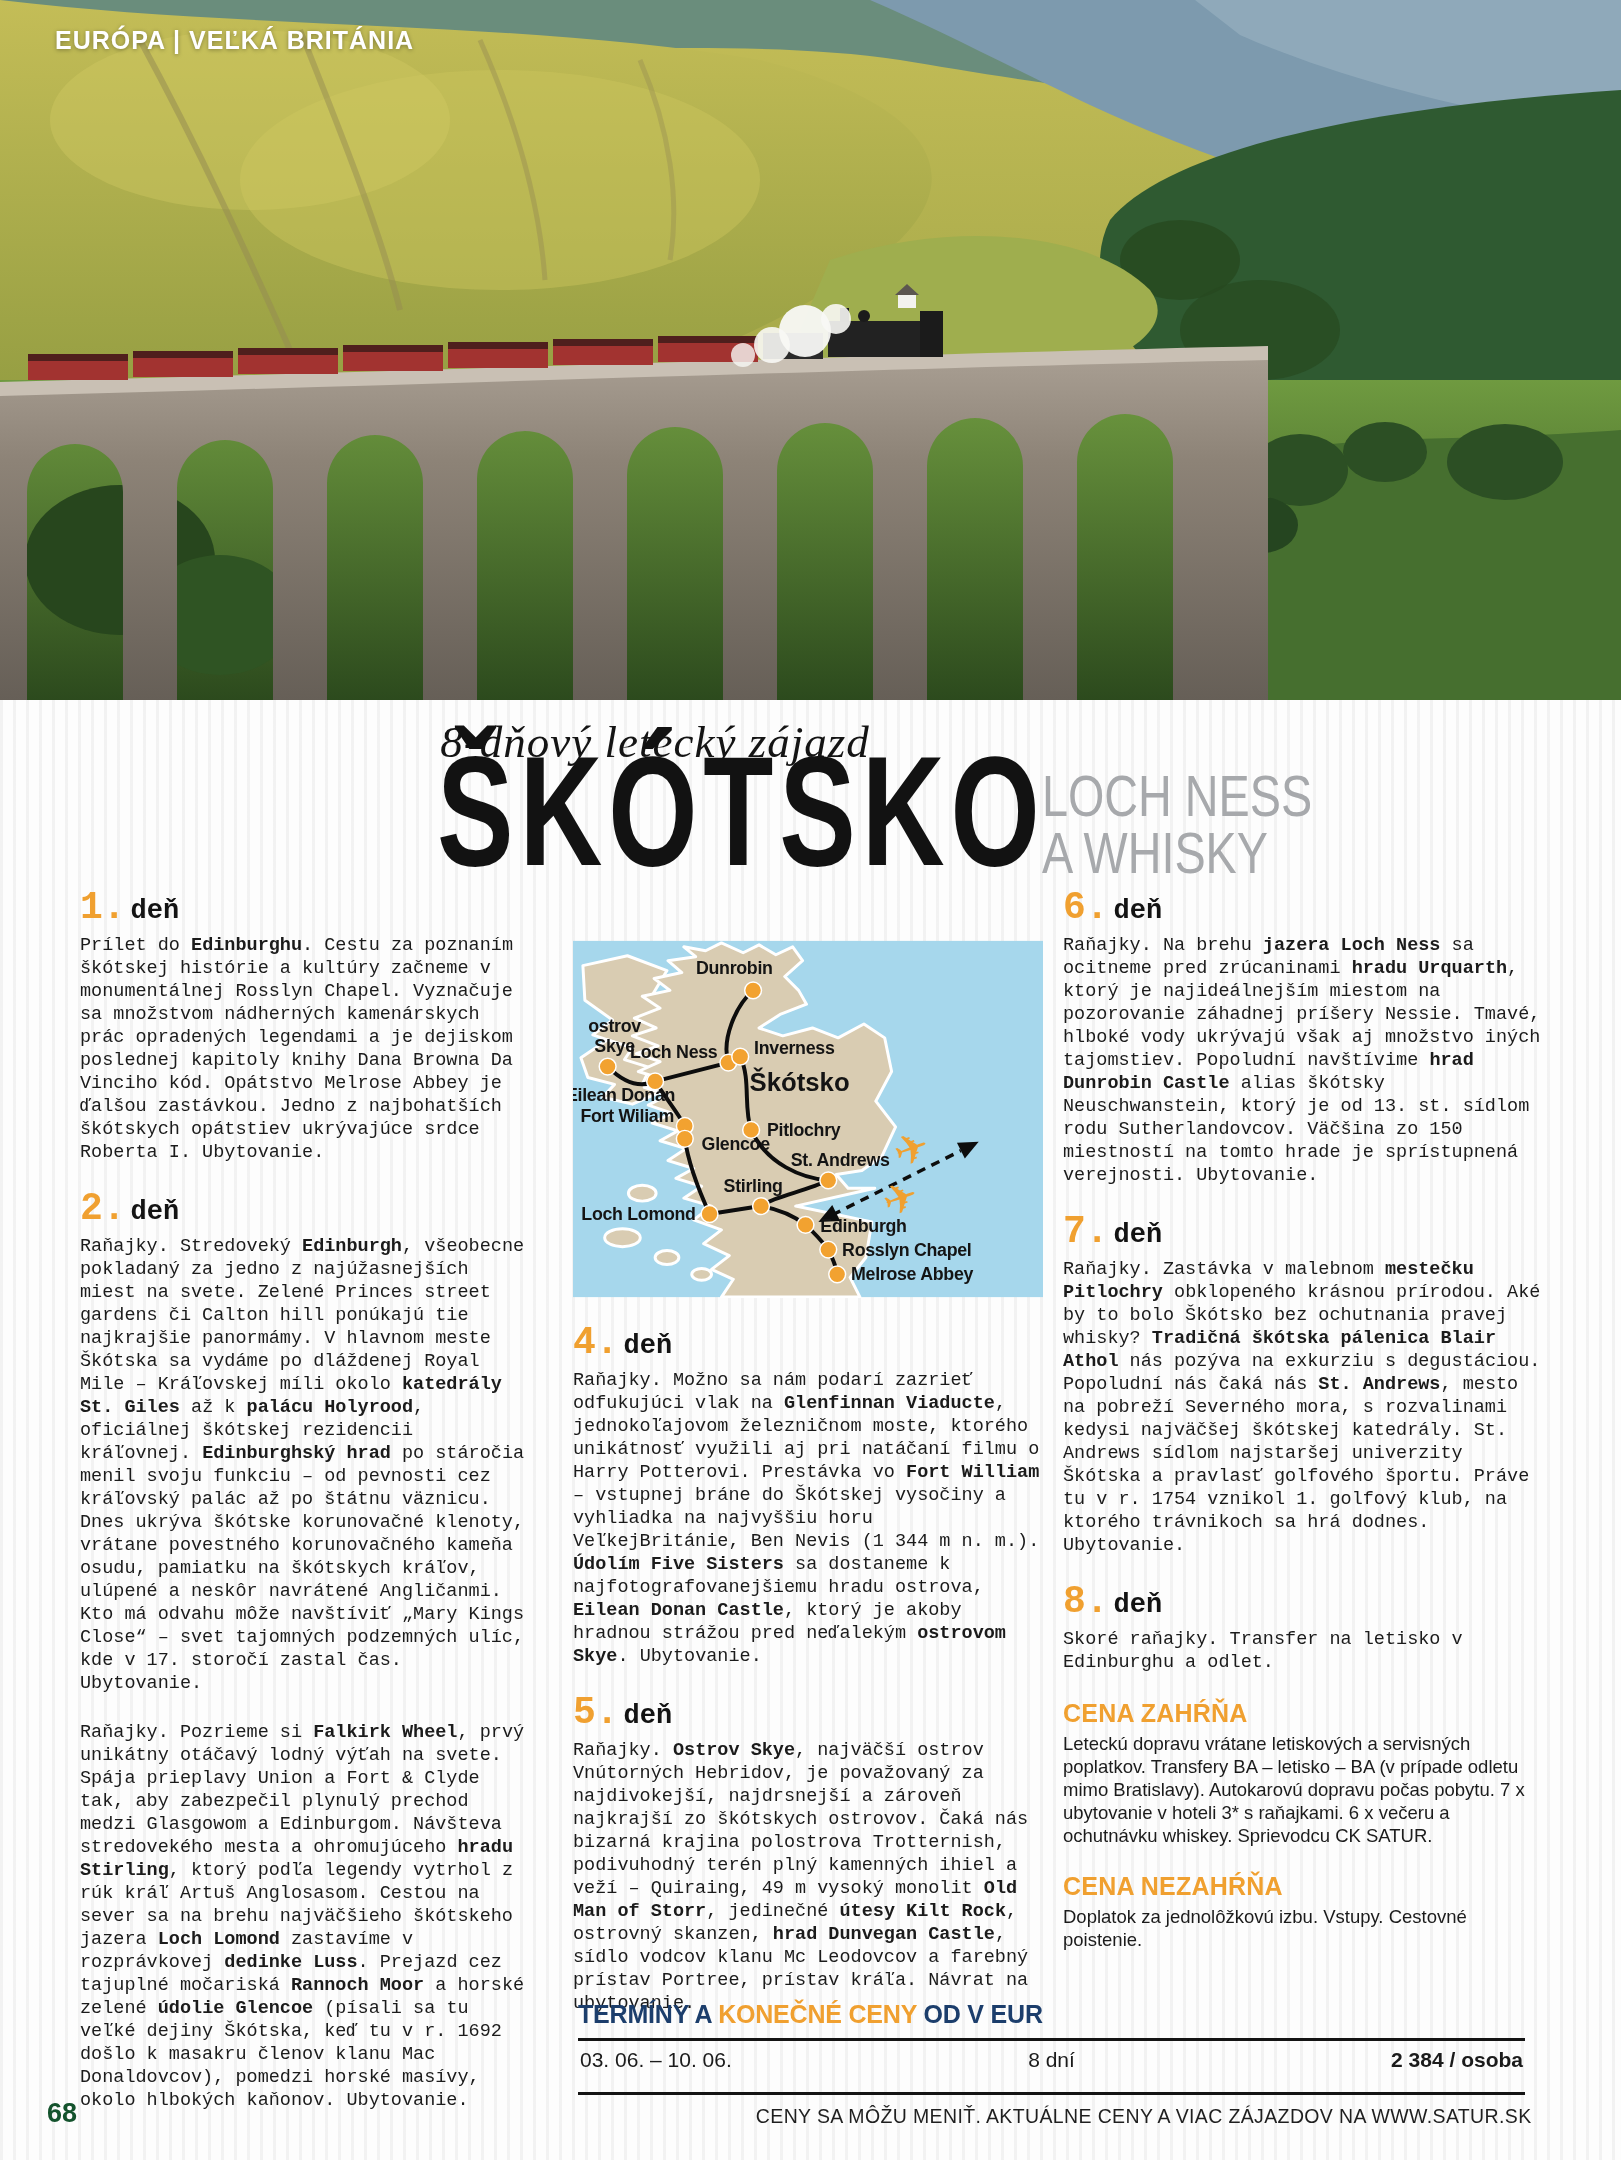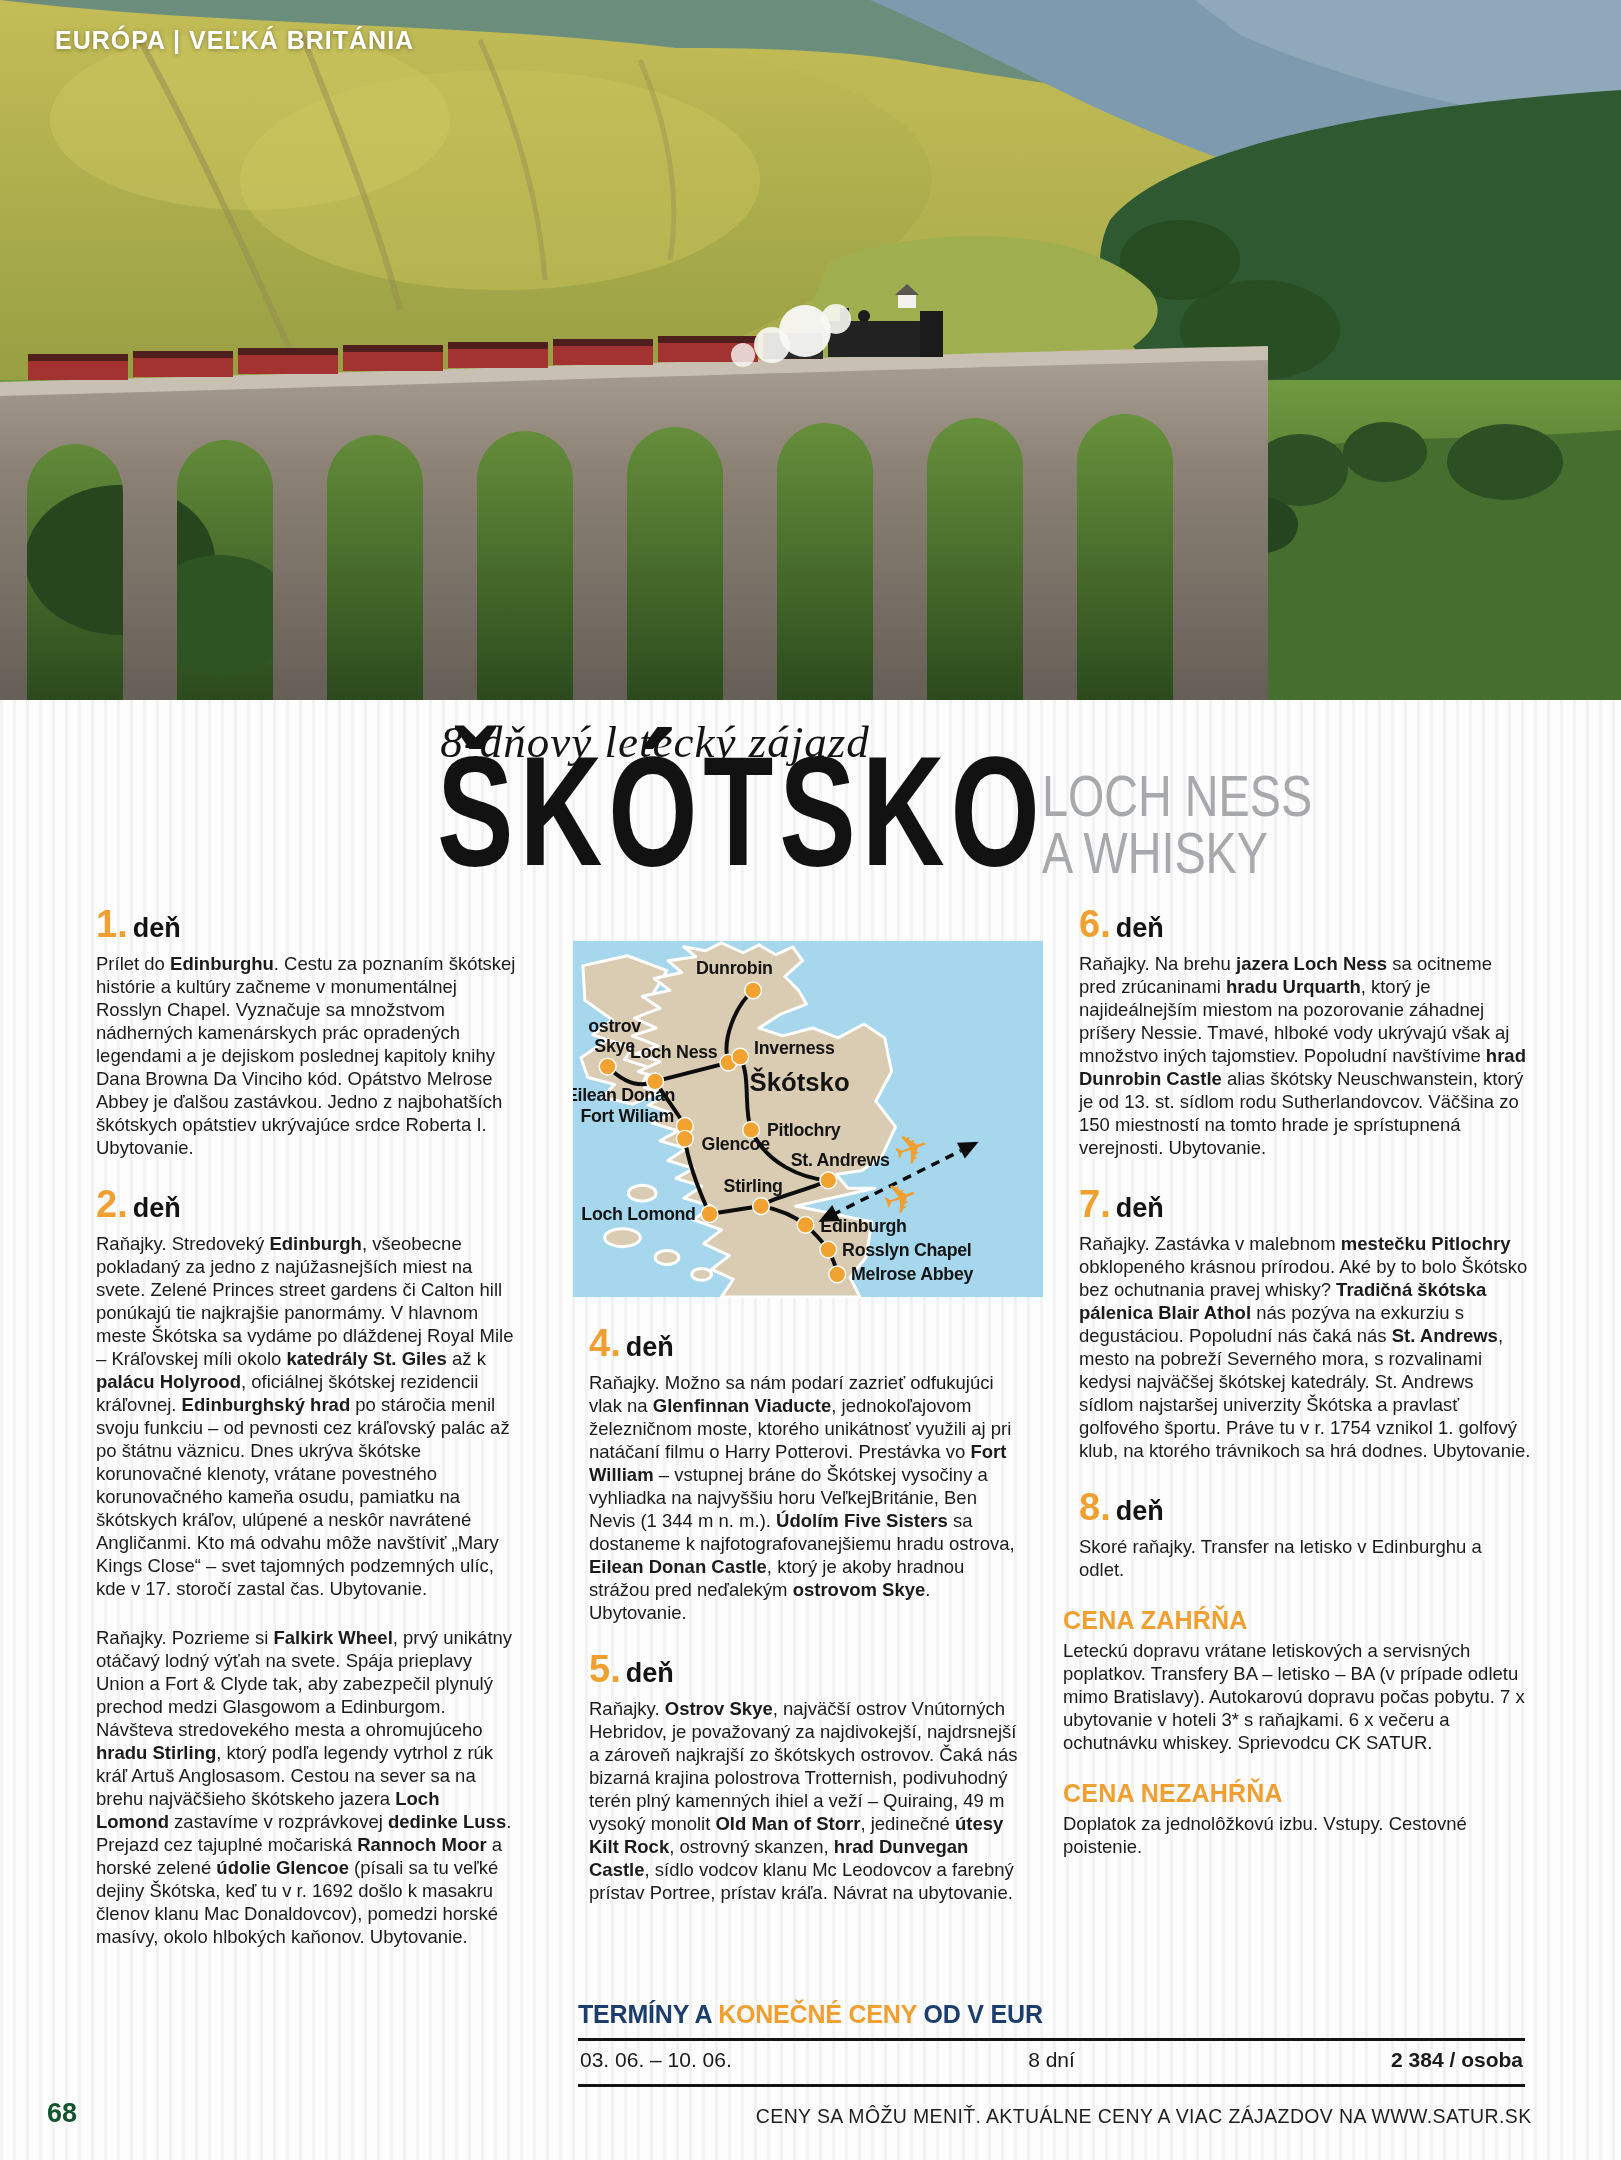--- a/index.html
+++ b/index.html
@@ -29,37 +29,37 @@
   }
   .subtitle{
     position:absolute;left:1042px;top:768px;color:#a7a9ac;
     font-size:57px;line-height:57px;white-space:nowrap;
     transform:scaleX(0.82);transform-origin:left top;letter-spacing:0;
   }
   .col{position:absolute;font-size:18.5px;line-height:23px;}
   .col1{left:80px;top:889px;width:452px;}
   .col2{left:573px;top:940px;width:470px;}
   .col3{left:1063px;top:889px;width:484px;}
-  .day{margin:16px;}
+  .day{margin:0;font-family:Liberation Mono, monospace;}
   .day + .day, .map + .day{margin-top:26px;}
   .day-heading{margin:0 0 3px 0;line-height:38px;}
   .day-num{color:#f0a030;font-size:38px;font-weight:bold;}
   .day-label{color:#131313;font-size:27px;font-weight:bold;margin-left:5px;}
   .day-text{margin:0;}
   .b{font-weight:bold;}
   .map{width:470px;height:358px;}
   .map svg{display:block;}
   .cena{margin-top:24px;}
   .cena-heading{color:#f0a030;font-size:25px;font-weight:bold;line-height:30px;margin:0 0 4px 0;letter-spacing:0.2px;}
   .cena-text{margin:0;}
   .terms{position:absolute;left:578px;top:2000px;width:947px;}
   .terms-heading{font-size:25px;font-weight:bold;letter-spacing:-0.2px;margin-bottom:9px;}
   .navy{color:#1c3e6c;} .orange{color:#f0a030;}
   .terms-table{border-top:3px solid #141414;border-bottom:3px solid #141414;}
-  .terms-row{display:flex;align-items:center;padding:7px 2px 12px 2px;font-size:21px;}
+  .terms-row{display:flex;align-items:center;padding:7px 2px 20px 2px;font-size:21px;}
   .t-date{flex:1;text-align:left;}
   .t-days{flex:1;text-align:center;}
   .t-price{flex:1;text-align:right;font-weight:bold;}
   .page-number{position:absolute;left:47px;top:2098px;font-size:27px;font-weight:bold;color:#14532d;}
   .footer-note{
     position:absolute;right:89px;top:2104px;font-size:20.5px;color:#1f1f1f;
     letter-spacing:0.4px;transform:scaleX(0.95);transform-origin:right top;white-space:nowrap;
   }
   
   .mlabel{font-family:"Liberation Sans",sans-serif;font-weight:bold;font-size:18px;fill:#141414;letter-spacing:-0.3px;}

